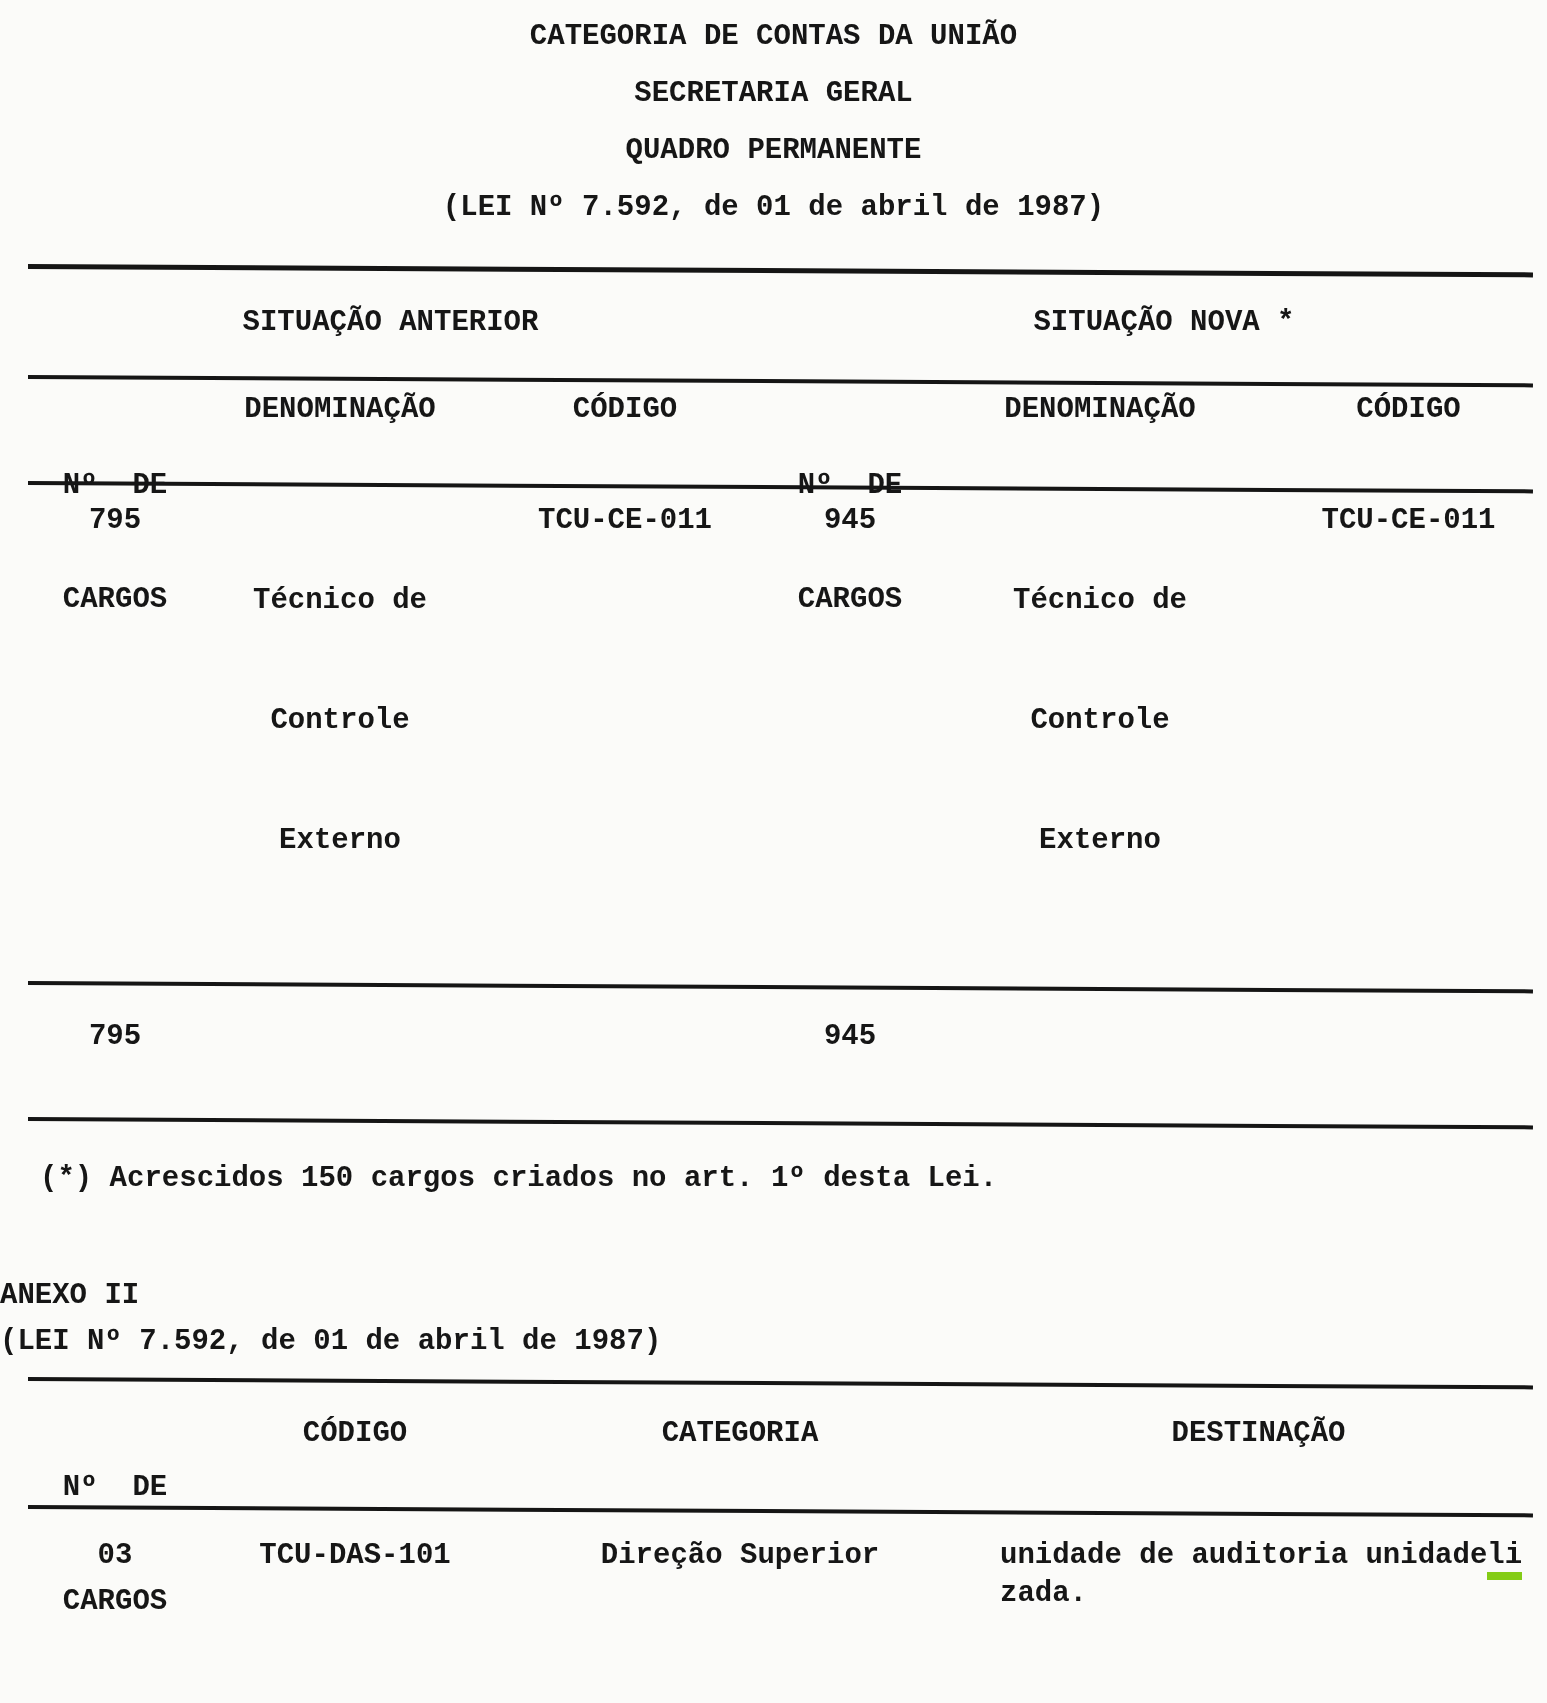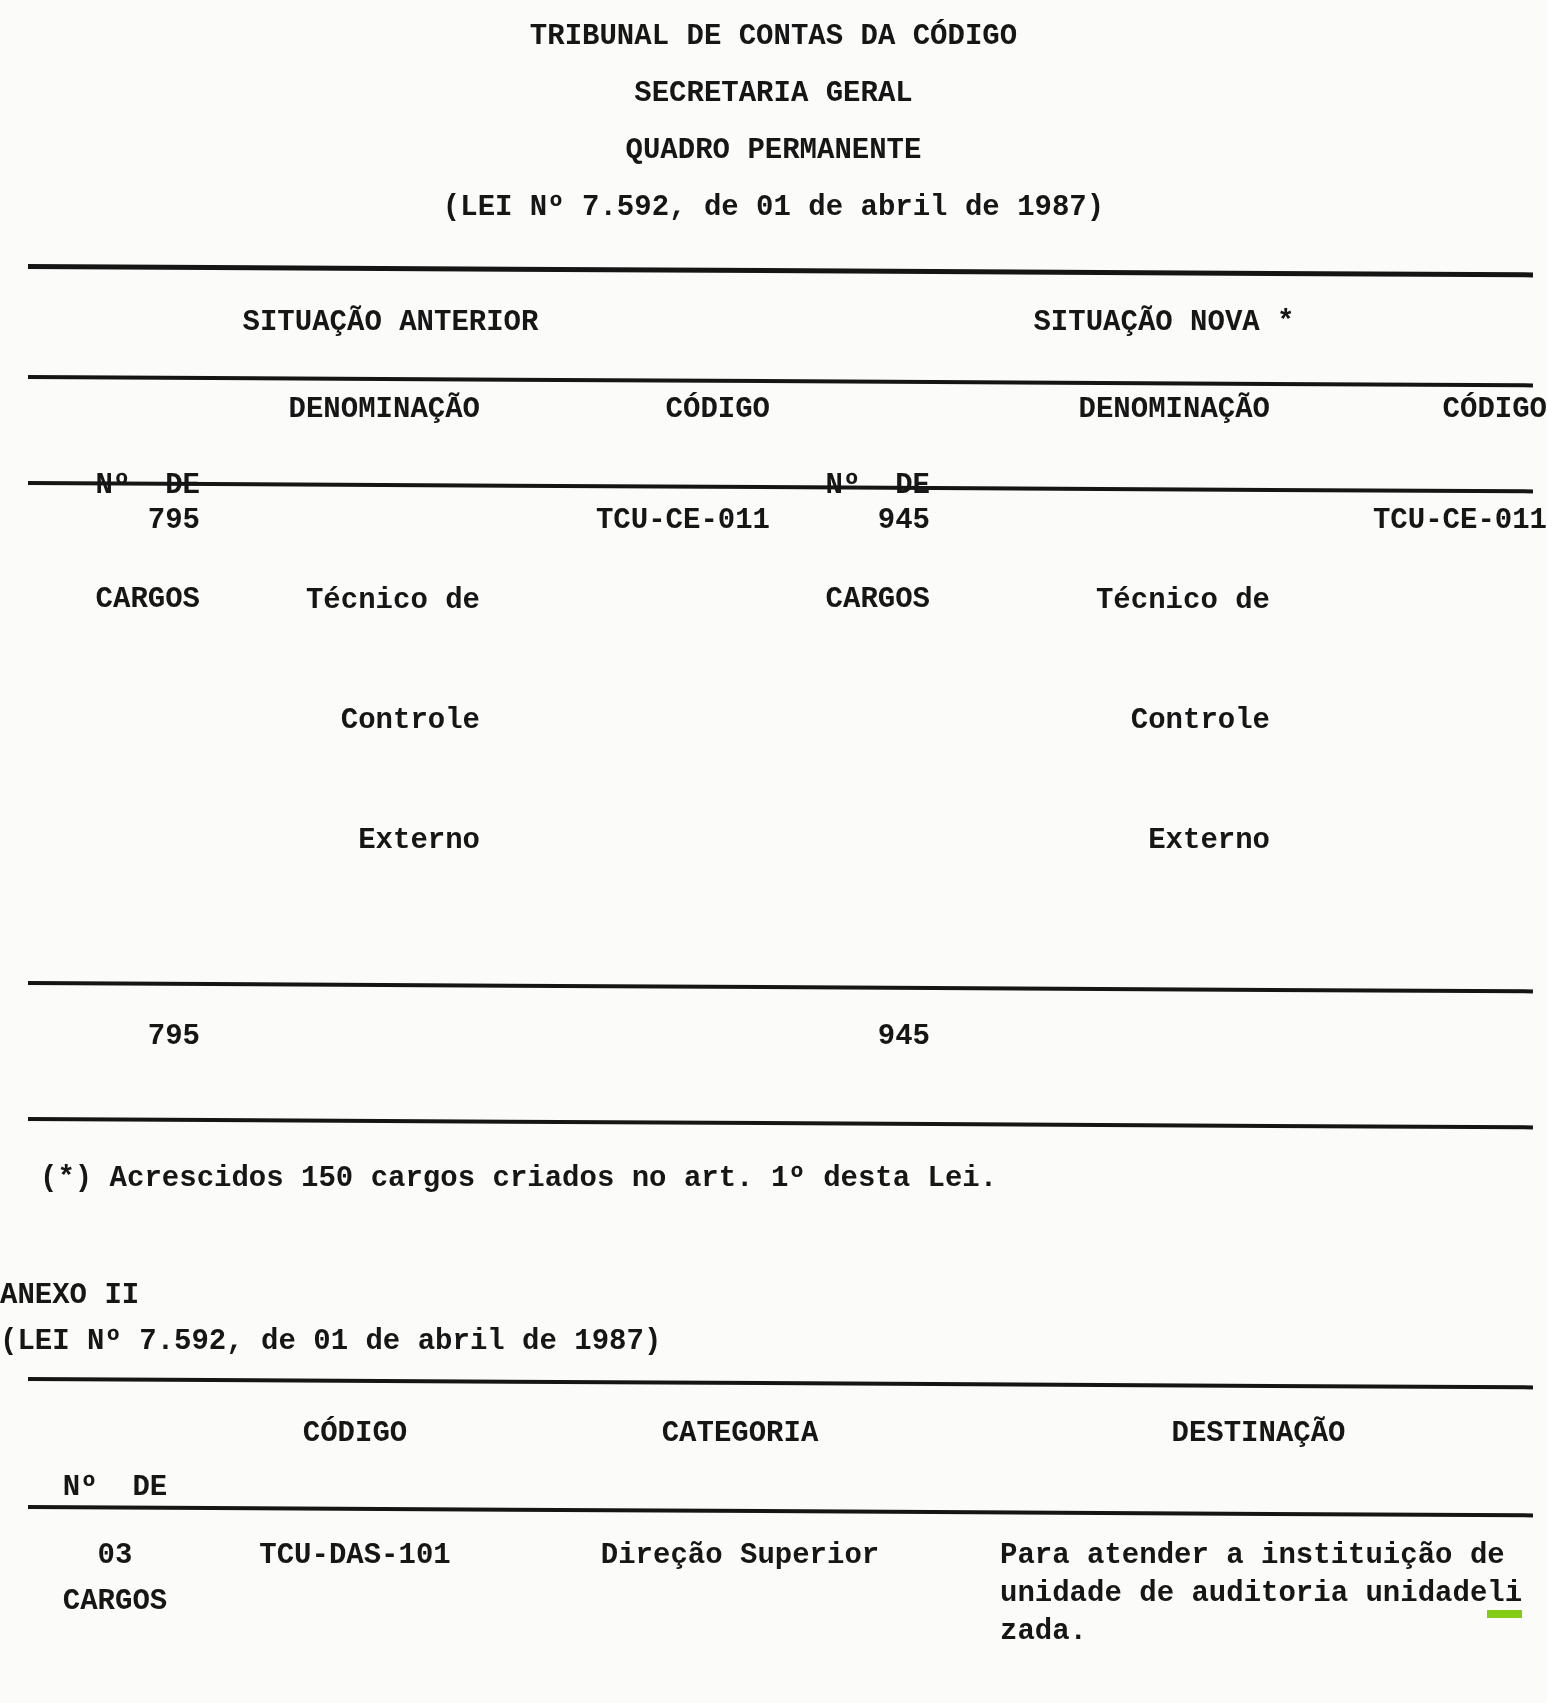--- a/index.html
+++ b/index.html
@@ -16,21 +16,21 @@
         transform:rotate(0.32deg);transform-origin:0 50%;}
   .rule.thick{height:5px;}
   
   .titles{padding-top:8px;text-align:center;line-height:57px;}
   .titles2{margin-top:74px;text-align:left;line-height:46px;}
   
   .r-a{margin-top:28px;}
   .sec{height:106px;display:grid;grid-template-columns:760px 1fr;align-items:center;}
   .sec>div{text-align:center;margin-left:21px;}
   .t1{display:grid;grid-template-columns:170px 280px 290px 160px 340px 1fr;padding-left:30px;}
-  .t1 .cell{text-align:right;white-space:pre;}
+  .t1 .cell{text-align:center;white-space:pre;}
   .t1h{height:90px;padding-top:12px;line-height:38px;}
   .t1d{padding-top:16px;padding-bottom:40px;line-height:40px;}
   .t1t{height:100px;padding-top:32px;line-height:40px;}
   
   .footnote{margin:0;padding-left:40px;line-height:40px;}
   .fn1{margin-top:38px;}
   .r-f{margin-top:12px;}
   
   .t2{display:grid;grid-template-columns:170px 310px 460px 1fr;padding-left:30px;}
   .t2 .cell{text-align:center;white-space:pre;}
@@ -40,21 +40,21 @@
   .row1{padding-top:28px;height:172px;box-sizing:border-box;}
   .dest{text-align:left;padding-left:30px;}
   .usuf{border-bottom:8px solid #84cc16;}
 </style>
 </head>
 <body>
 
 <div class="page">
 
   <div class="titles">
-    <div>TRIBUNAL DE CONTAS DA CÓDIGO</div>
+    <div>CATEGORIA DE CONTAS DA UNIÃO</div>
     <div>SECRETARIA GERAL</div>
     <div>QUADRO PERMANENTE</div>
     <div>(LEI Nº 7.592, de 01 de abril de 1987)</div>
   </div>
 
   <div class="rule r-a thick"></div>
 
   <div class="sec">
     <div>SITUAÇÃO ANTERIOR</div>
     <div>SITUAÇÃO NOVA *</div>
@@ -128,19 +128,18 @@
     <div class="cell single">DESTINAÇÃO</div>
   </div>
 
   <div class="rule"></div>
 
   <div class="t2 t2r row1">
     <div class="cell">03</div>
     <div class="cell">TCU-DAS-101</div>
     <div class="cell">Direção Superior</div>
     <div class="dest">
-      <div class="pre"><span>Para atender a instituição de</span><span class="usuf"></span></div>
       <div class="pre"><span>unidade de auditoria unidade</span><span class="usuf">li</span></div>
       <div class="pre"><span>zada.</span><span class="usuf"></span></div>
     </div>
   </div>
 
 </div>
 
 </body></html>

